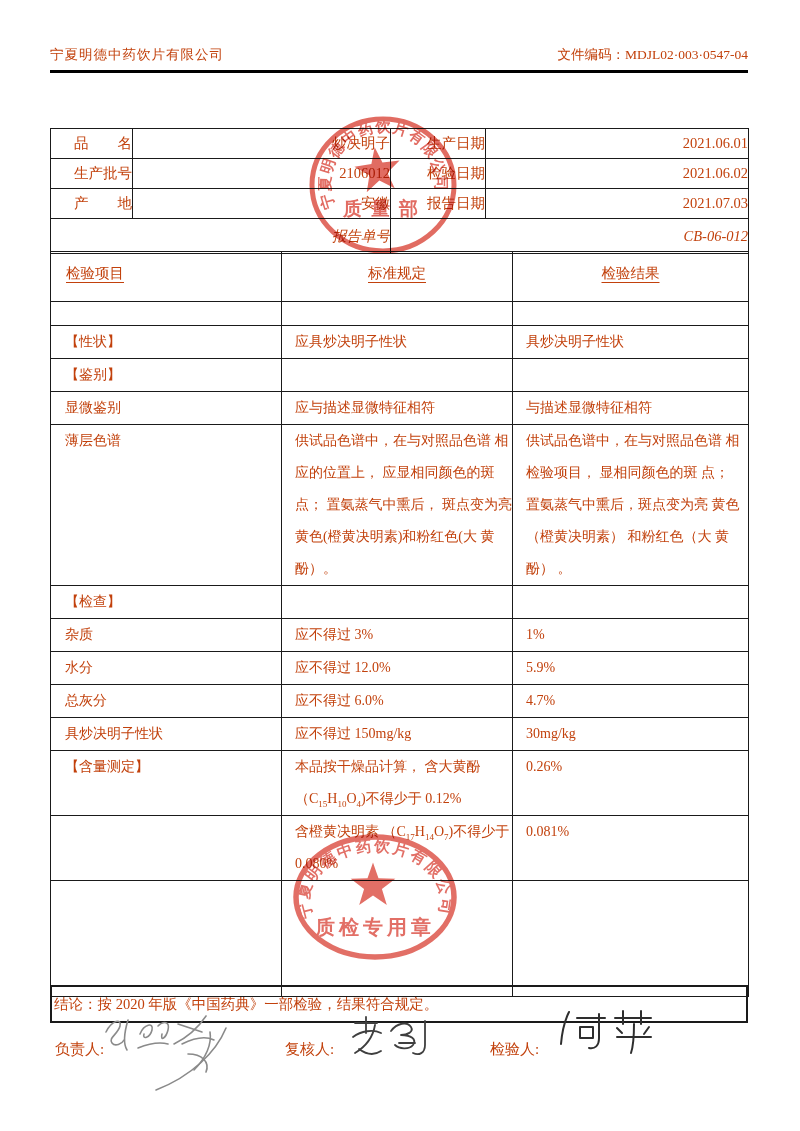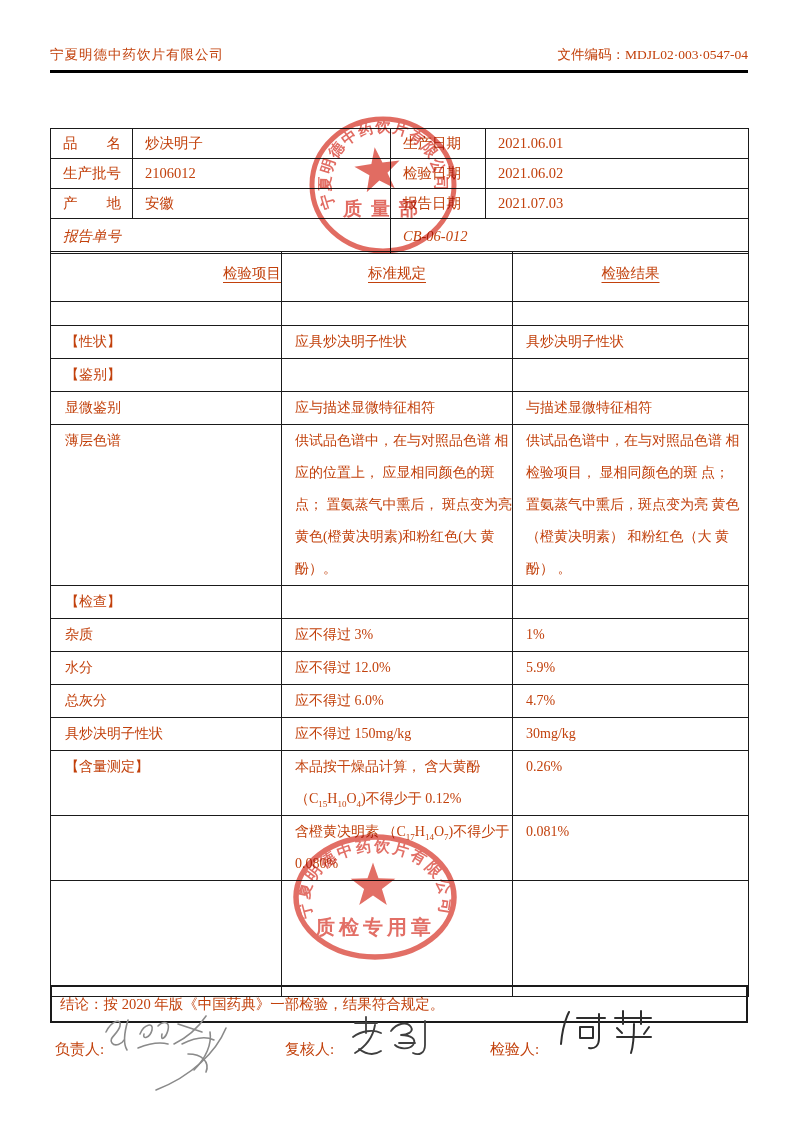--- a/index.html
+++ b/index.html
@@ -17,41 +17,41 @@
     position:absolute; left:0; top:80px; width:100%;
     text-align:center; font-size:30px; font-weight:bold; letter-spacing:5px;
   }
 
   table { border-collapse:collapse; table-layout:fixed; }
   td { border:1.5px solid #1a1a1a; font-size:14.5px; overflow:hidden; }
 
   
   .info-table { position:absolute; left:50px; top:128px; width:698px; }
   .info-table td { padding:0 0 0 12px; vertical-align:middle; white-space:nowrap; }
-  .info-table tr { height:30px; }
+  .info-table tr { height:30px;text-align:right; }
   .info-table tr.last { height:35px;font-style:italic; }
 
   
   .main-table { position:absolute; left:50px; top:251px; width:698px; }
   .main-table td { vertical-align:top; padding:0; font-size:14px; }
   .th-cell { height:50px; padding-top:12px !important; }
   .th-cell span { text-decoration:underline; text-underline-offset:4px; font-size:14.5px; }
-  .th-left { padding-left:15px !important;text-align:right; }
+  .th-left { padding-left:15px !important; }
   .c { text-align:center; }
   .tline { height:32px; line-height:32px; white-space:nowrap; padding-left:13px; }
   .col1 .tline { padding-left:14px; }
   sub { font-size:9px; }
   .sp-row td { height:24px; }
   .fill-row td { height:116px; }
 
   
   .conclusion {
     position:absolute; left:50px; top:985px; width:698px; height:38px;
     border:2px solid #1a1a1a; display:flex; align-items:center;
-    padding-left:8px; font-size:14.5px; white-space:nowrap; background:transparent;
+    padding-left:2px; font-size:14.5px; white-space:nowrap; background:transparent;
   }
 
   
   .sig-label { position:absolute; top:1040px; font-size:15px; white-space:nowrap; }
   .sig-svg { position:absolute; }
   .sig-svg path { fill:none; stroke-linecap:round; stroke-linejoin:round; }
 
   
   :root { --stamp-color:#dc4f44; }
   .stamp { position:absolute; mix-blend-mode:multiply; }

